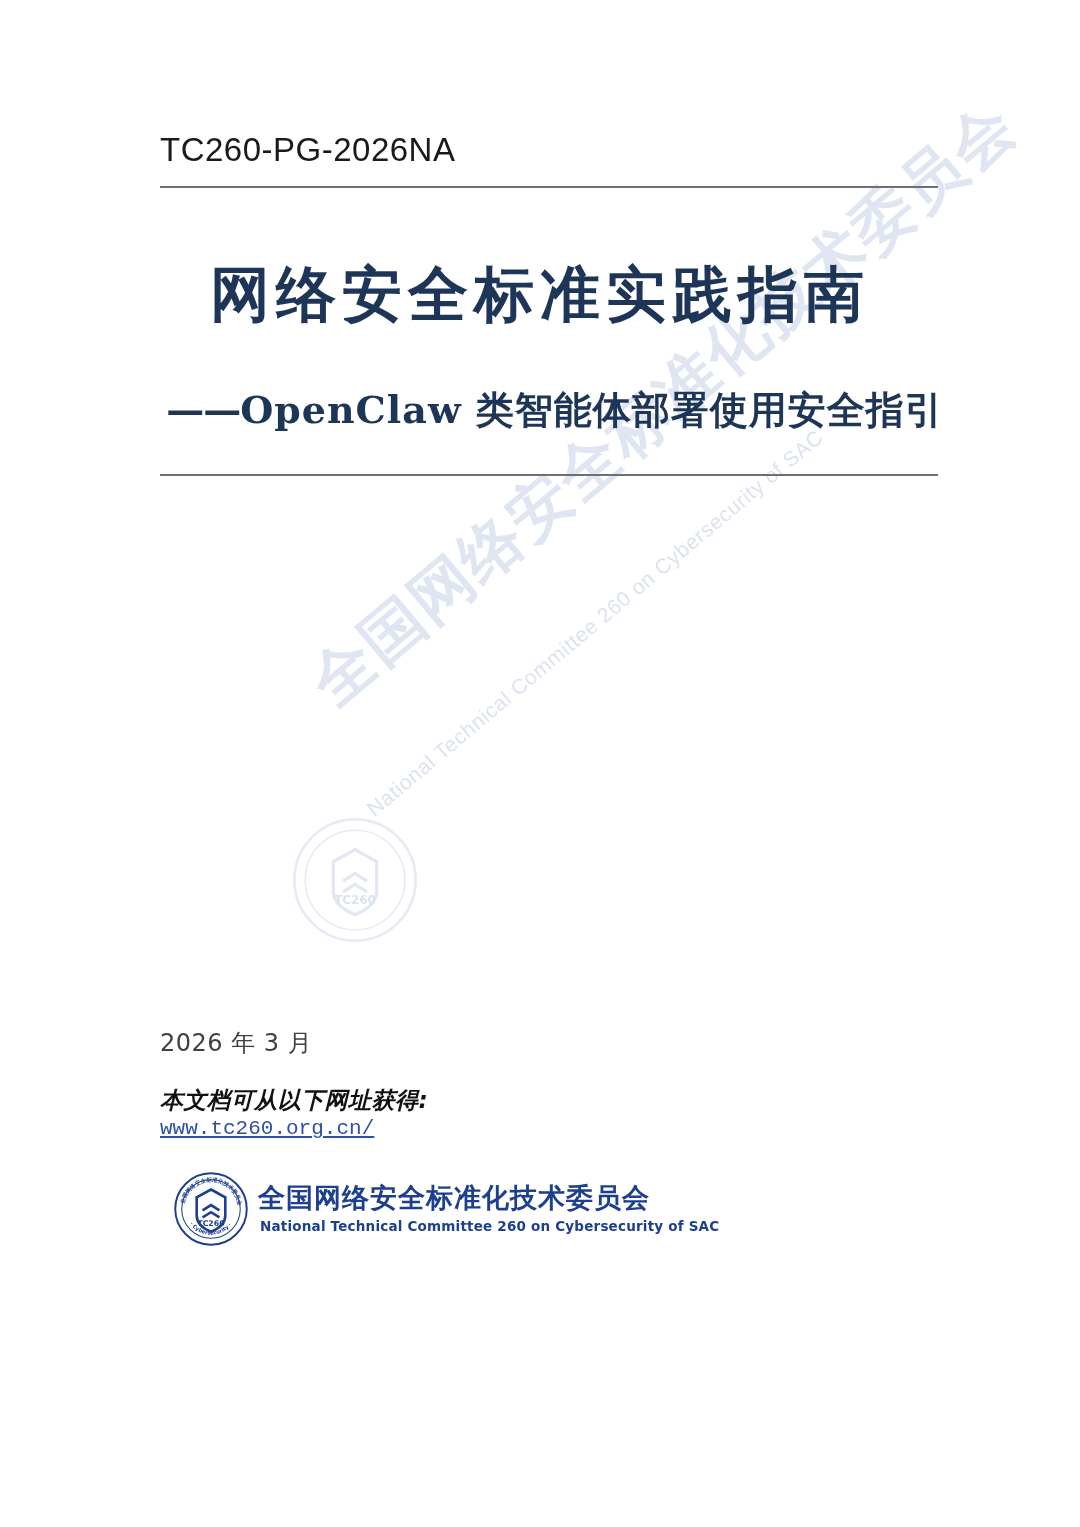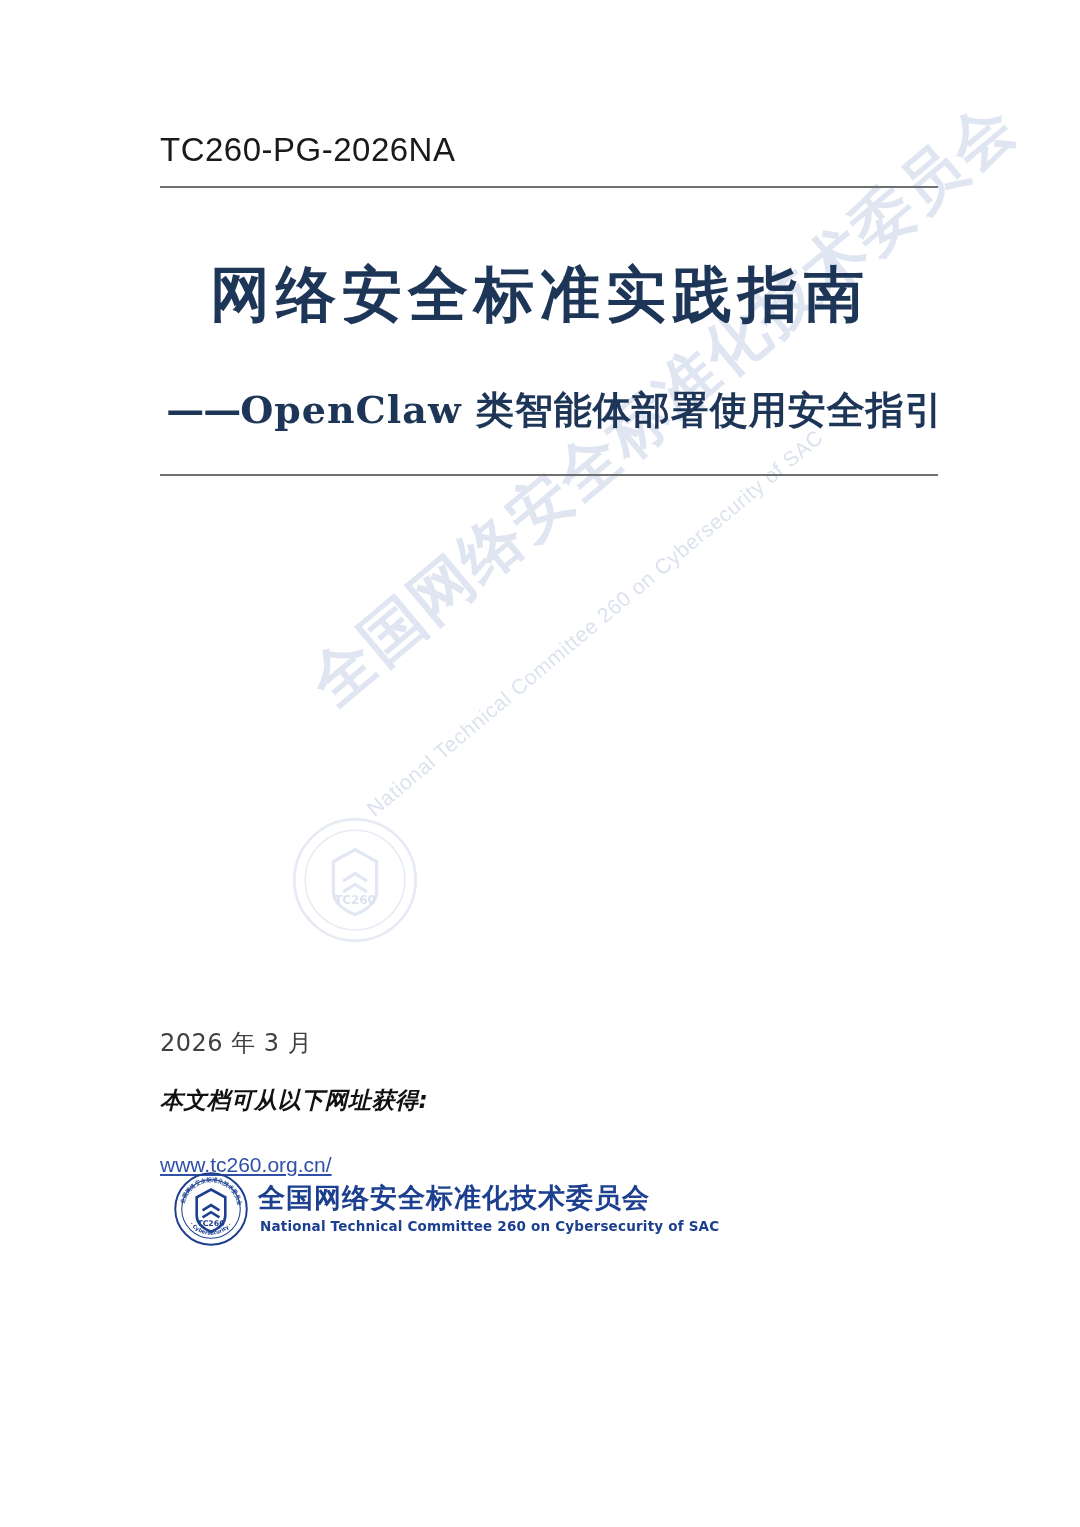--- a/index.html
+++ b/index.html
@@ -161,26 +161,25 @@
     font-weight: bold;
     font-size: 23px;
     color: #111111;
     letter-spacing: 0.5px;
     font-style: italic;
   }
   .url-line {
     position: absolute;
     left: 160px;
     top: 1117px;
-    font-family: Liberation Sans, sans-serif;
+    font-family: Liberation Mono, monospace;
     font-size: 21px;
     color: #2f4fa8;
     text-decoration: underline;
     letter-spacing: 0px;
-    margin-top: 36px;
   }
 
   
   .logo {
     position: absolute;
     left: 172px;
     top: 1168px;
     width: 400px;
     height: 82px;
   }

